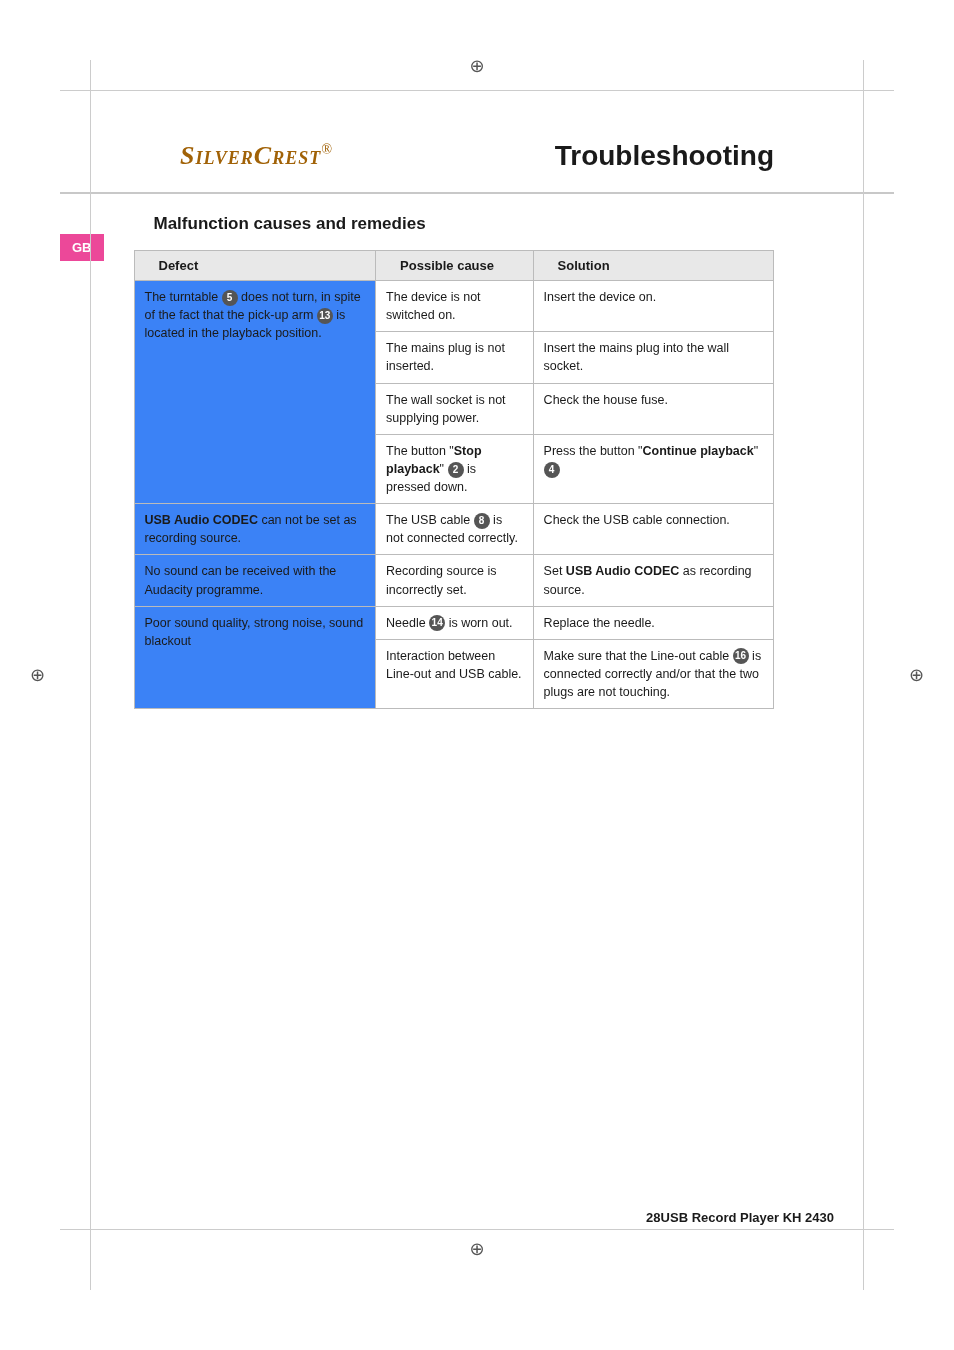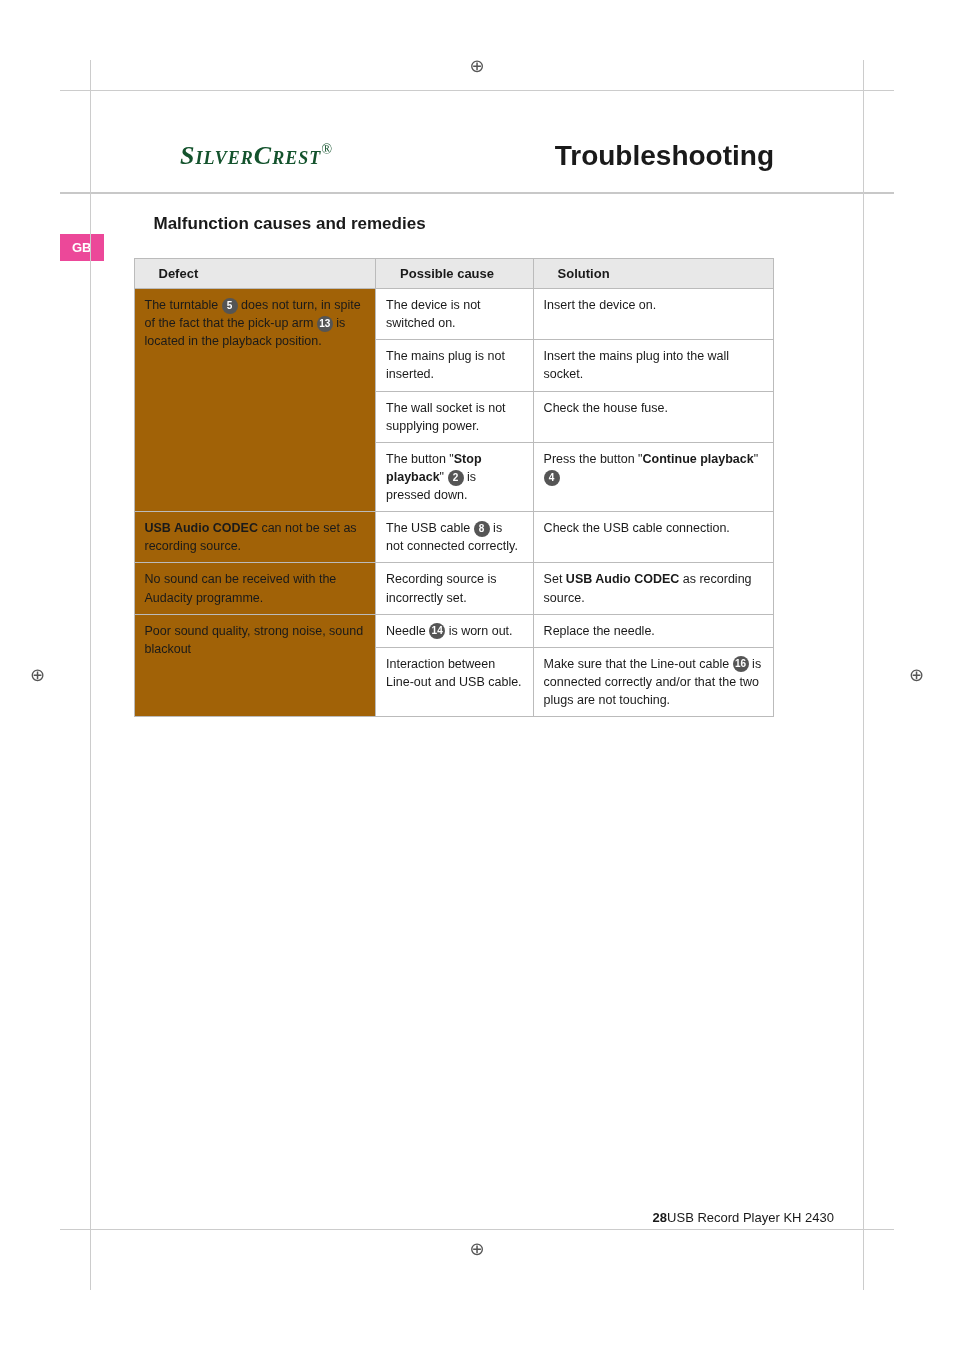--- a/index.html
+++ b/index.html
@@ -103,21 +103,21 @@
       padding: 100px 120px 20px 120px;
       border-bottom: 2px solid #c8c8c8;
       margin: 0 60px;
     }
 
     .brand-logo {
       font-family: "Times New Roman", Times, serif;
       font-size: 26px;
       font-weight: bold;
       font-style: italic;
-      color: #14532d;
+      color: #a16207;
       letter-spacing: 1px;
     }
 
     .brand-logo .small-caps {
       font-variant: small-caps;
       font-size: 26px;
     }
 
     .brand-logo .reg {
       font-size: 14px;
@@ -158,21 +158,21 @@
     .main-content {
       flex: 1;
       padding-left: 10px;
     }
 
     
     .section-title {
       font-size: 17px;
       font-weight: bold;
       color: #1a1a1a;
-      margin-bottom: 24px;
+      margin-bottom: 16px;
       padding-left: 20px;
     }
 
     .intro-text {
       font-size: 12.5px;
       color: #333;
       margin-bottom: 16px;
     }
 
     
@@ -192,21 +192,21 @@
     }
 
     .troubleshoot-table td {
       border: 1px solid #bbb;
       padding: 7px 10px;
       vertical-align: top;
       line-height: 1.45;
     }
 
     .defect-merged {
-      background: #a16207;
+      background: #3b82f6;
     }
 
     .bold {
       font-weight: bold;
     }
 
     .circle-num {
       display: inline-block;
       width: 16px;
       height: 16px;
@@ -232,21 +232,21 @@
       padding: 0 60px;
     }
 
     .page-num {
       font-size: 13px;
       font-weight: bold;
     }
 
     .product-name {
       font-size: 13px;
-      font-weight: normal;
+      font-weight: bold;
     }
   </style>
 </head>
 <body>
 
 <div class="page">
 
   <div class="reg-mark reg-mark-top">⊕</div>
   <div class="reg-mark reg-mark-bottom">⊕</div>
   <div class="reg-mark reg-mark-left">⊕</div>

